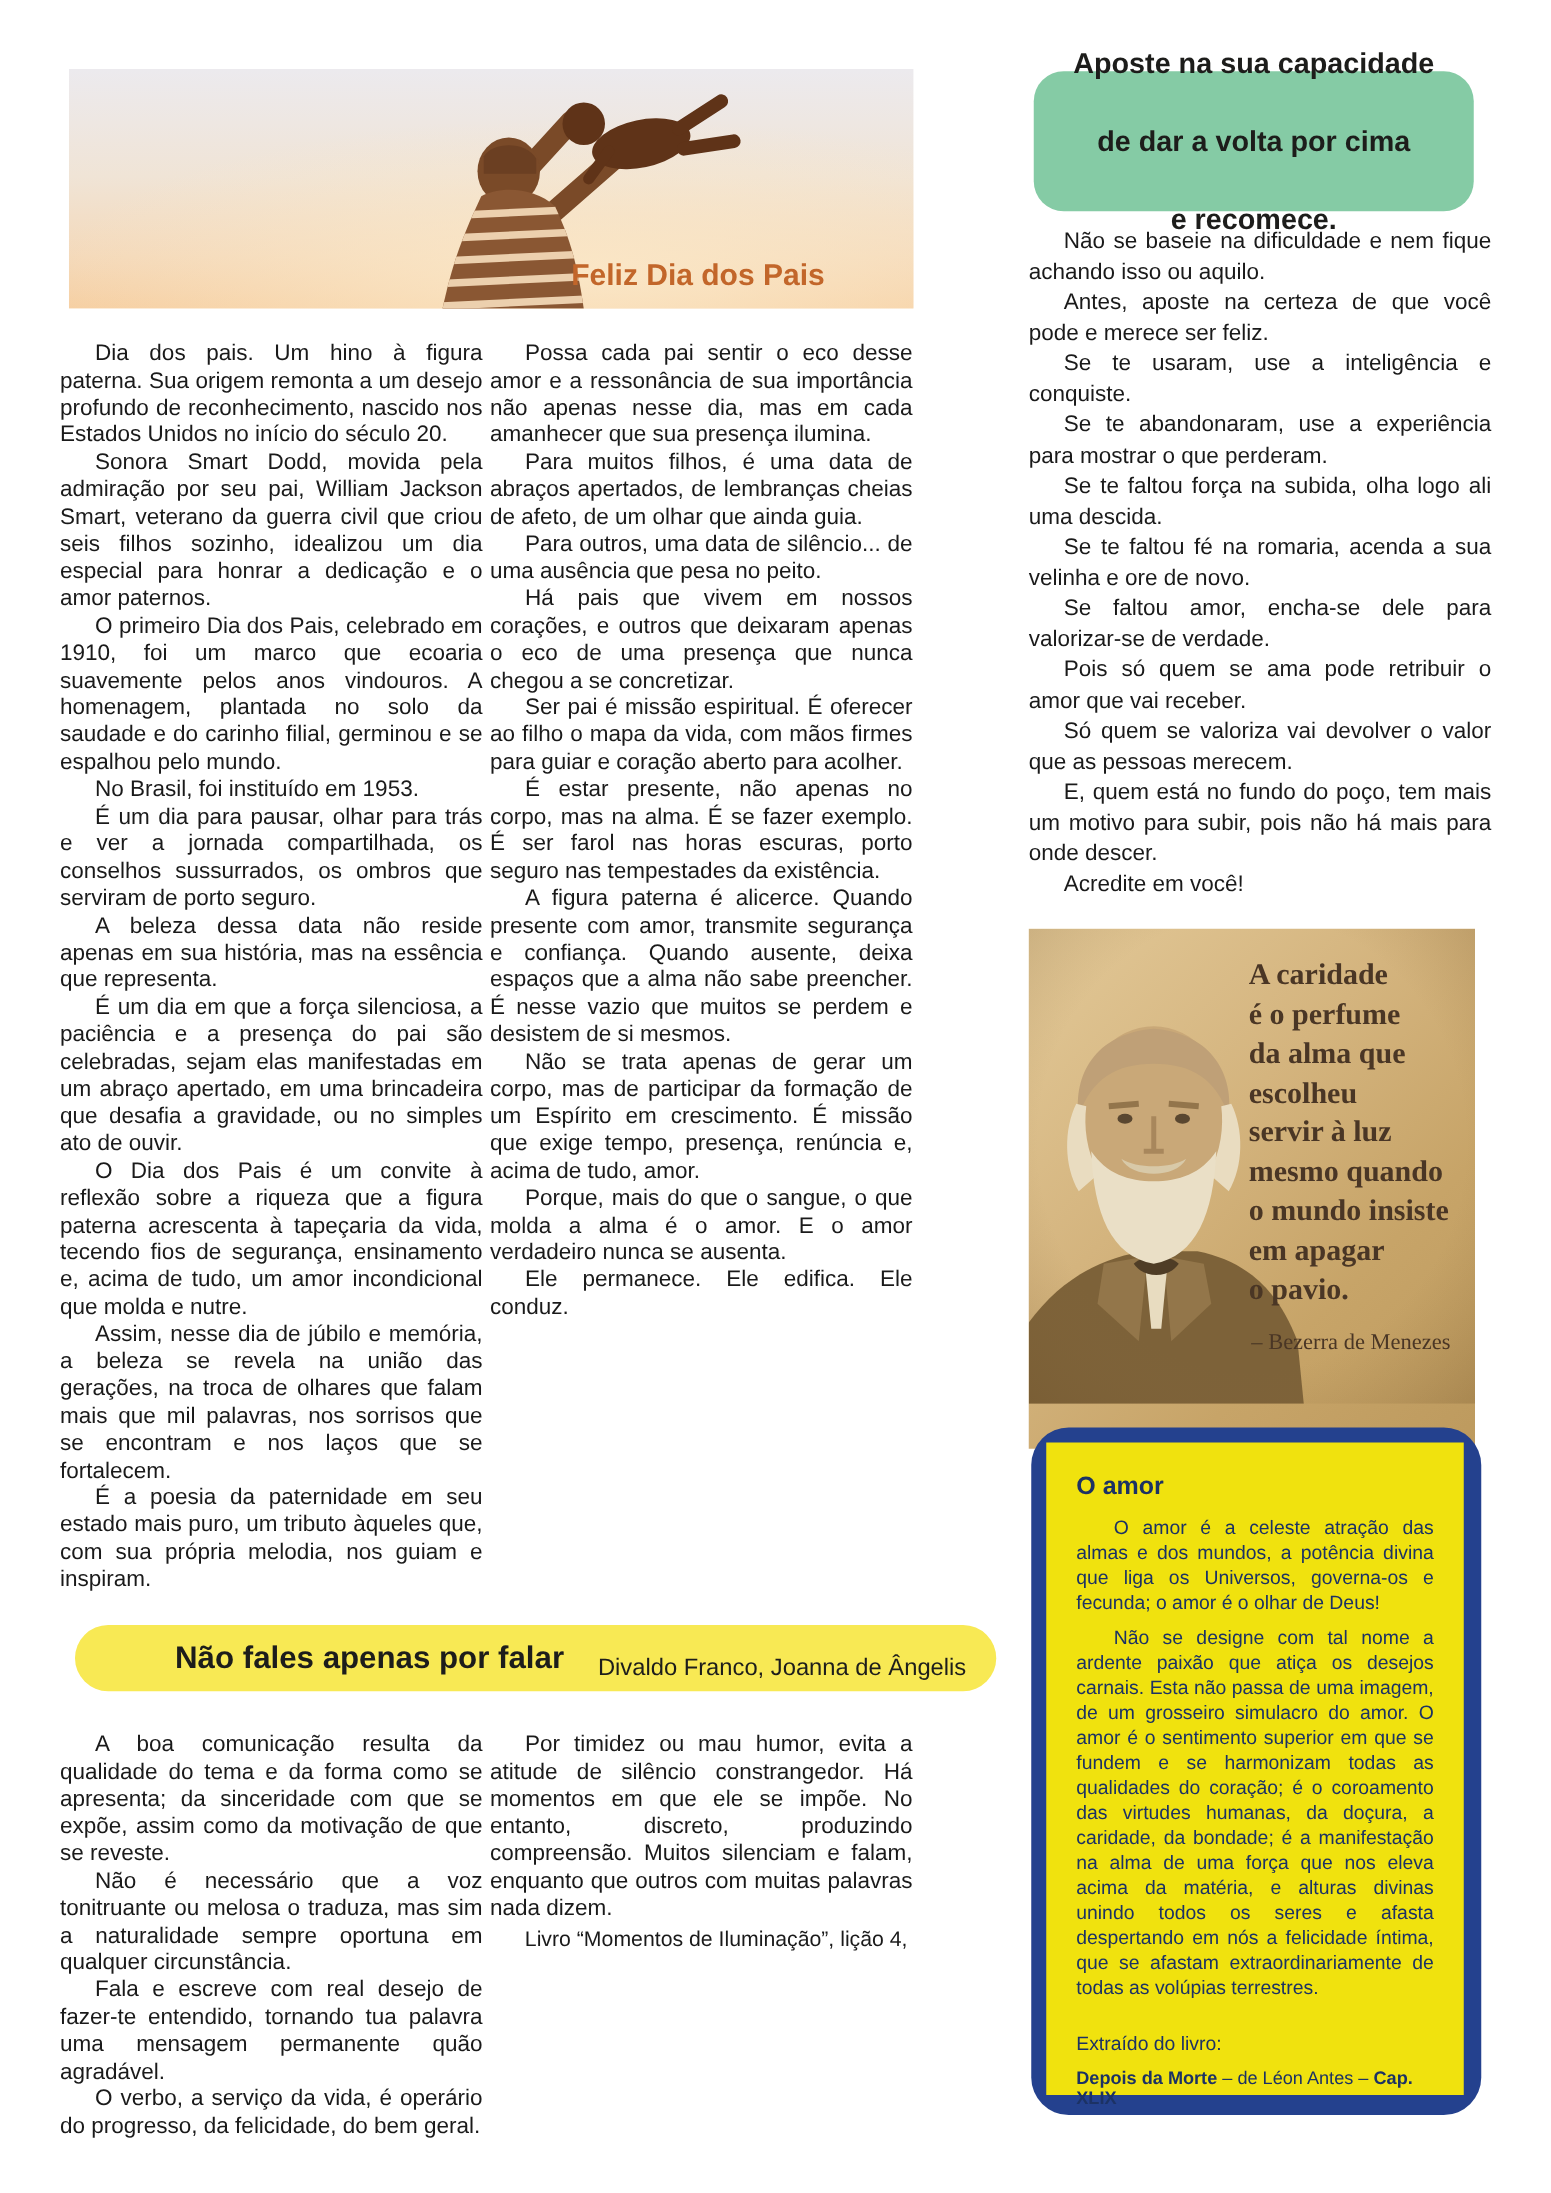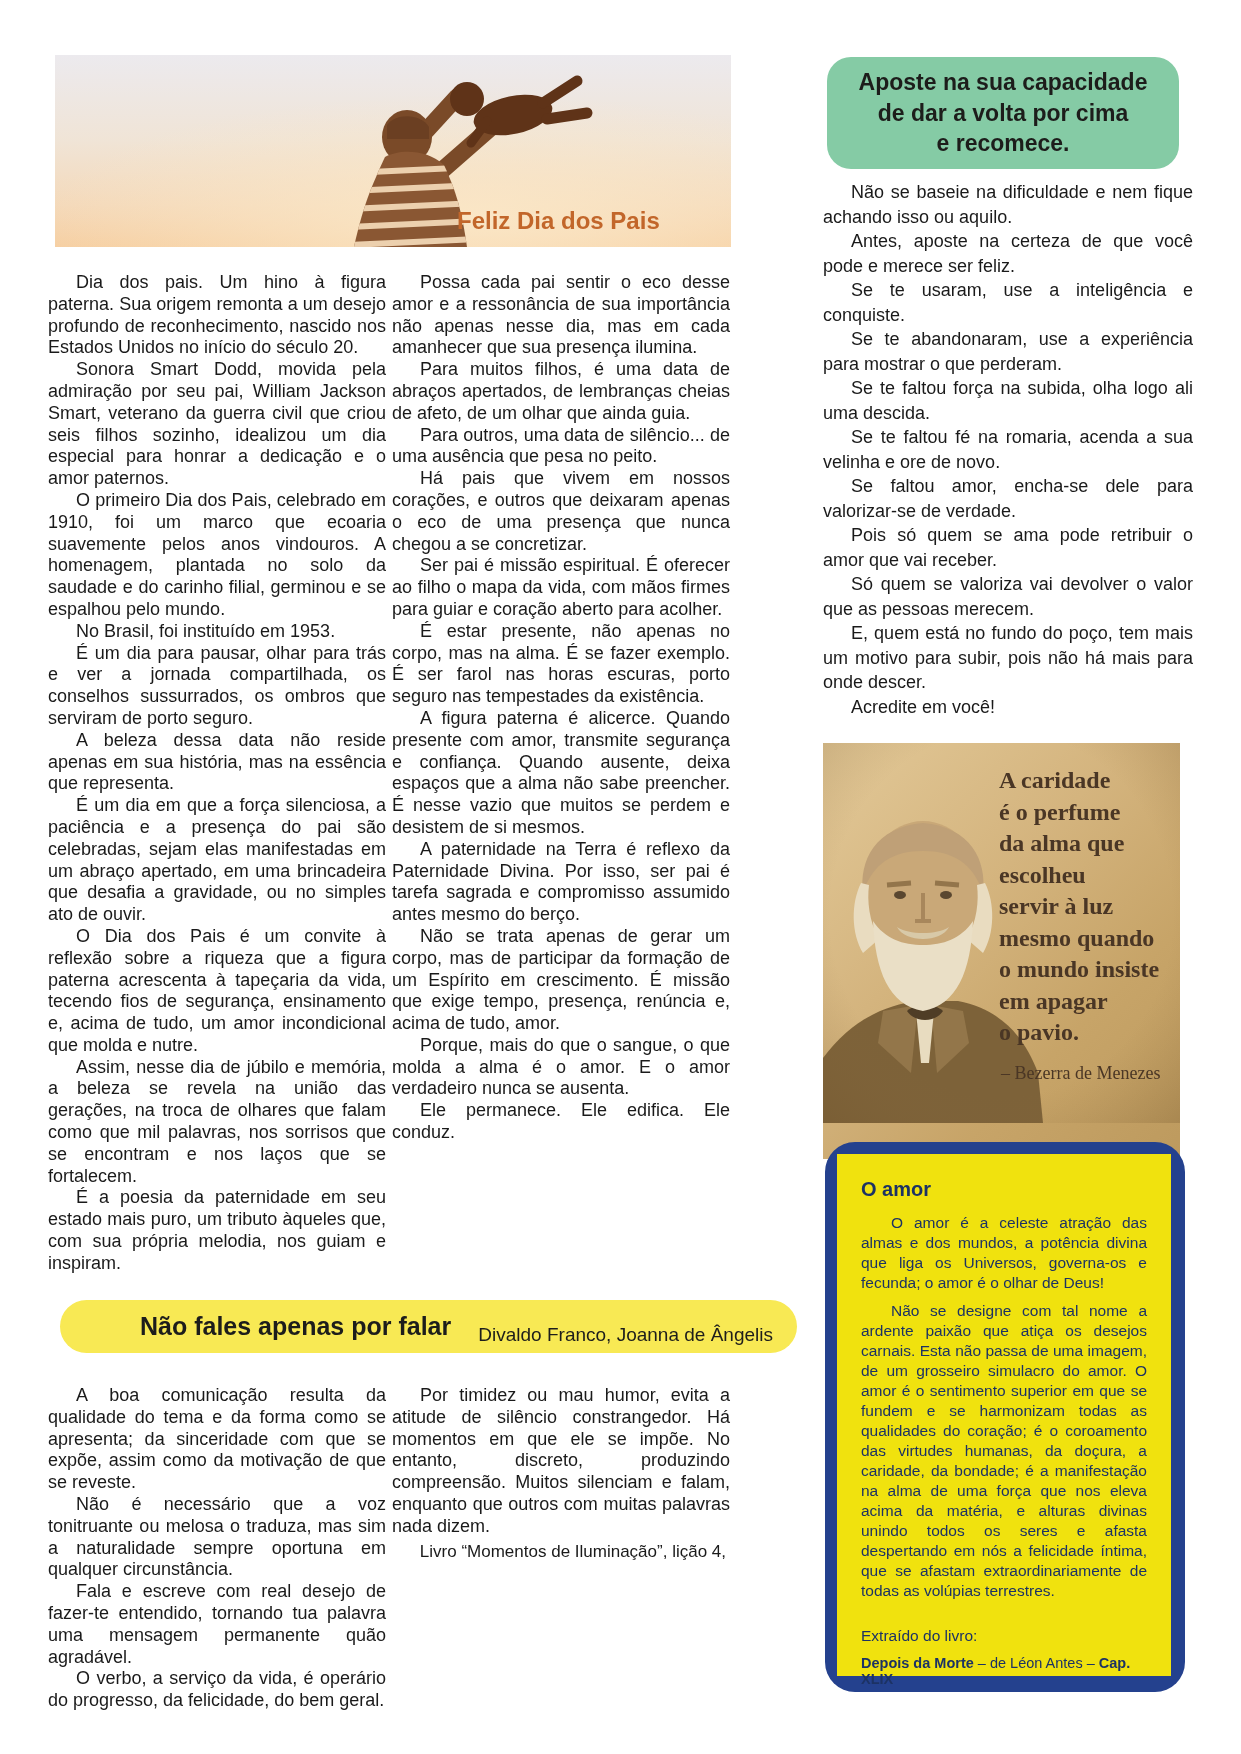--- a/index.html
+++ b/index.html
@@ -22,21 +22,21 @@
   .bodycol{position:absolute; width:338px; text-align:justify;
     font-size:18px; line-height:21.8px;}
   .bodycol p{margin:0; text-indent:28px;}
   .c1{left:48px; top:272px;}
   .c2{left:392px; top:272px;}
   
   .green-box{
     position:absolute; left:827px; top:57px; width:352px; height:112px;
     background:#85cba5; border-radius:24px;
     display:flex; flex-direction:column; justify-content:center; align-items:center;
-    font-size:23px; font-weight:bold; color:#1d1d1b; line-height:1.32; text-align:center;
+    font-size:23px; font-weight:bold; color:#1d1d1b; line-height:1.32; text-align:center;gap:32px;
   }
   .side-text{position:absolute; left:823px; top:180px; width:370px;
     font-size:18px; line-height:24.5px; text-align:justify;}
   .side-text p{margin:0; text-indent:28px;}
   
   .quote-fig{
     position:absolute; left:823px; top:743px; width:357px; height:416px;
     background:linear-gradient(135deg,#e2c897 0%, #d4b47e 40%, #c7a468 70%, #bd9a5e 100%);
     overflow:hidden;
   }
@@ -132,33 +132,32 @@
   <div class="bodycol c1">
 
   <p>Dia dos pais. Um hino à figura paterna. Sua origem remonta a um desejo profundo de reconhecimento, nascido nos Estados Unidos no início do século 20.</p>
       <p>Sonora Smart Dodd, movida pela admiração por seu pai, William Jackson Smart, veterano da guerra civil que criou seis filhos sozinho, idealizou um dia especial para honrar a dedicação e o amor paternos.</p>
       <p>O primeiro Dia dos Pais, celebrado em 1910, foi um marco que ecoaria suavemente pelos anos vindouros. A homenagem, plantada no solo da saudade e do carinho filial, germinou e se espalhou pelo mundo.</p>
       <p>No Brasil, foi instituído em 1953.</p>
       <p>É um dia para pausar, olhar para trás e ver a jornada compartilhada, os conselhos sussurrados, os ombros que serviram de porto seguro.</p>
       <p>A beleza dessa data não reside apenas em sua história, mas na essência que representa.</p>
       <p>É um dia em que a força silenciosa, a paciência e a presença do pai são celebradas, sejam elas manifestadas em um abraço apertado, em uma brincadeira que desafia a gravidade, ou no simples ato de ouvir.</p>
       <p>O Dia dos Pais é um convite à reflexão sobre a riqueza que a figura paterna acrescenta à tapeçaria da vida, tecendo fios de segurança, ensinamento e, acima de tudo, um amor incondicional que molda e nutre.</p>
-      <p>Assim, nesse dia de júbilo e memória, a beleza se revela na união das gerações, na troca de olhares que falam como que mil palavras, nos sorrisos que se encontram e nos laços que se fortalecem.</p>
+      <p>Assim, nesse dia de júbilo e memória, a beleza se revela na união das gerações, na troca de olhares que falam mais que mil palavras, nos sorrisos que se encontram e nos laços que se fortalecem.</p>
       <p>É a poesia da paternidade em seu estado mais puro, um tributo àqueles que, com sua própria melodia, nos guiam e inspiram.</p>
     </div>
   <div class="bodycol c2">
 
   <p>Possa cada pai sentir o eco desse amor e a ressonância de sua importância não apenas nesse dia, mas em cada amanhecer que sua presença ilumina.</p>
       <p>Para muitos filhos, é uma data de abraços apertados, de lembranças cheias de afeto, de um olhar que ainda guia.</p>
       <p>Para outros, uma data de silêncio... de uma ausência que pesa no peito.</p>
       <p>Há pais que vivem em nossos corações, e outros que deixaram apenas o eco de uma presença que nunca chegou a se concretizar.</p>
       <p>Ser pai é missão espiritual. É oferecer ao filho o mapa da vida, com mãos firmes para guiar e coração aberto para acolher.</p>
       <p>É estar presente, não apenas no corpo, mas na alma. É se fazer exemplo. É ser farol nas horas escuras, porto seguro nas tempestades da existência.</p>
       <p>A figura paterna é alicerce. Quando presente com amor, transmite segurança e confiança. Quando ausente, deixa espaços que a alma não sabe preencher. É nesse vazio que muitos se perdem e desistem de si mesmos.</p>
-      <p>A paternidade na Terra é reflexo da Paternidade Divina. Por isso, ser pai é tarefa sagrada e compromisso assumido antes mesmo do berço.</p>
       <p>Não se trata apenas de gerar um corpo, mas de participar da formação de um Espírito em crescimento. É missão que exige tempo, presença, renúncia e, acima de tudo, amor.</p>
       <p>Porque, mais do que o sangue, o que molda a alma é o amor. E o amor verdadeiro nunca se ausenta.</p>
       <p>Ele permanece. Ele edifica. Ele conduz.</p>
     </div>
 
   <div class="green-box">
 
   <div>Aposte na sua capacidade</div>
       <div>de dar a volta por cima</div>
       <div>e recomece.</div>

